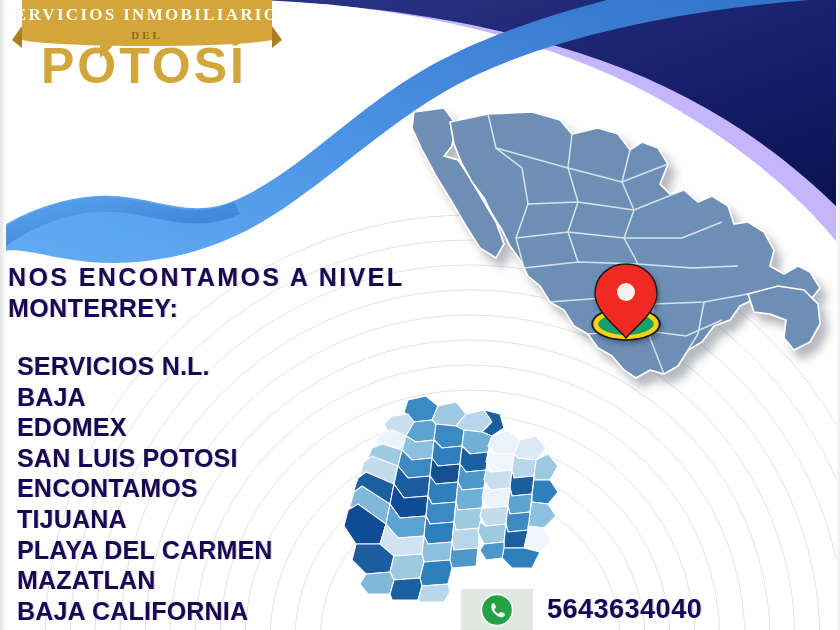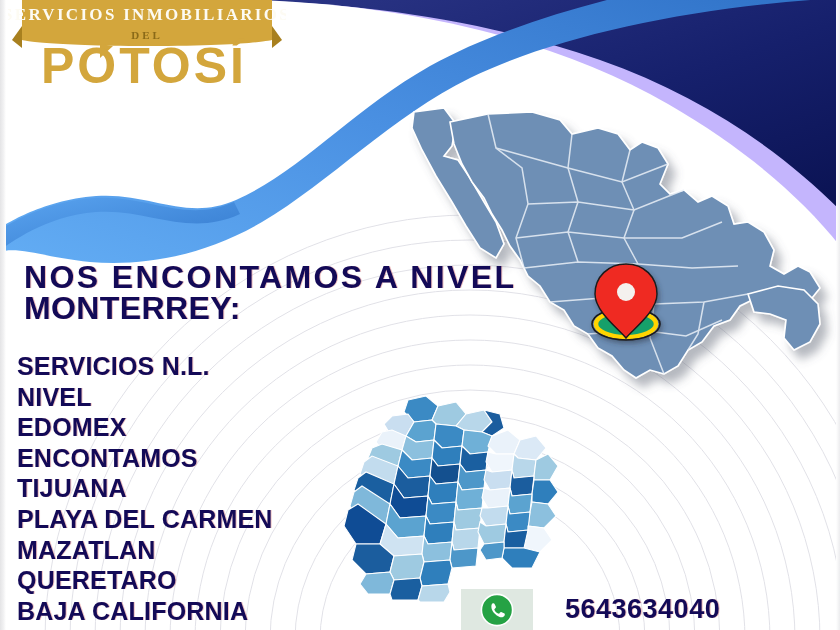--- a/index.html
+++ b/index.html
@@ -30,45 +30,45 @@
   
   .arcs{position:absolute;left:0;top:0;width:840px;height:630px;z-index:2;opacity:.55;}
 
   
   .logo{
     position:absolute;left:8px;top:-4px;width:278px;height:92px;z-index:12;
   }
 
   
   .headline{
-    position:absolute;left:24px;top:262px;z-index:14;
+    position:absolute;left:8px;top:262px;z-index:14;
     color:#130a57;
     font-weight:bold;
-    font-size:32px;
+    font-size:25px;
     line-height:31px;
     letter-spacing:.4px;
     white-space:nowrap;
     text-shadow:1px 0 0 rgba(200,40,40,.30);
   }
   .headline div{white-space:nowrap;}
   .headline .l1{letter-spacing:2.4px;}
 
   
   .cities{
     position:absolute;left:17px;top:351px;z-index:14;
     color:#130a57;
     font-weight:bold;
     font-size:25px;
     line-height:30.6px;
     letter-spacing:.2px;
   }
   .cities div{white-space:nowrap;text-shadow:1px 0 0 rgba(200,40,40,.28);}
 
   
-  .wa-block{position:absolute;left:461px;top:589px;z-index:16;display:flex;align-items:center;gap:18px;}
+  .wa-block{position:absolute;left:461px;top:589px;z-index:16;display:flex;align-items:center;}
   .wa-chip{
     width:72px;height:41px;background:#dfe8e1;
     display:flex;align-items:center;justify-content:center;
   }
   .wa-num{
     margin-left:14px;color:#130a57;font-weight:bold;font-size:27px;
     letter-spacing:.5px;text-shadow:1px 0 0 rgba(200,40,40,.30);
   }
 
   
@@ -264,27 +264,27 @@
     </g>
   </svg>
 
   <div class="headline">
     <div class="l1">NOS  ENCONTAMOS  A  NIVEL</div>
     <div>MONTERREY:</div>
   </div>
 
   <div class="cities">
     <div>SERVICIOS N.L.</div>
-    <div>NIVEL</div>
+    <div>BAJA</div>
     <div>EDOMEX</div>
+    <div>SAN LUIS POTOSI</div>
     <div>ENCONTAMOS</div>
     <div>TIJUANA</div>
     <div>PLAYA DEL CARMEN</div>
     <div>MAZATLAN</div>
-    <div>QUERETARO</div>
     <div>BAJA CALIFORNIA</div>
   </div>
 
   <div class="wa-block">
     <div class="wa-chip">
       <svg width="34" height="34" viewBox="0 0 34 34">
         <circle cx="17" cy="17" r="15.6" fill="#25a244"></circle>
         <circle cx="17" cy="17" r="15.6" fill="none" stroke="#ffffff" stroke-width="1.6"></circle>
         <path d="M12.4,10.6 c1.1,-0.6 1.9,-0.3 2.3,0.6 l1.1,2.4 c0.3,0.7 0.1,1.2 -0.5,1.7
                  l-0.7,0.6 c-0.3,0.3 -0.3,0.6 -0.1,1 c0.8,1.6 2.1,2.9 3.8,3.7

